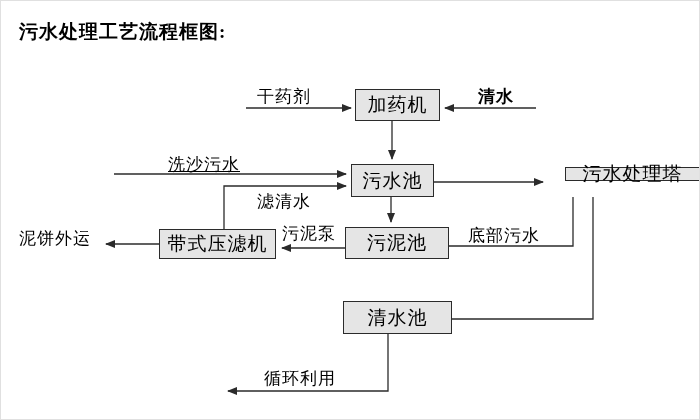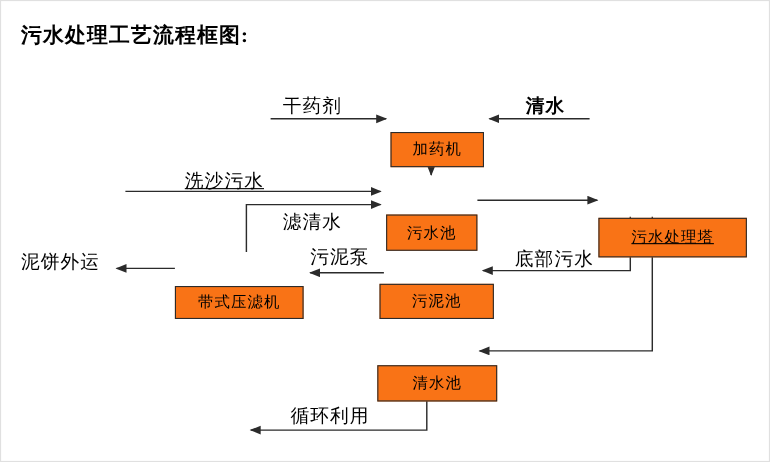--- a/index.html
+++ b/index.html
@@ -24,29 +24,28 @@
     top: 18px;
     font-size: 19px;
     font-weight: bold;
     letter-spacing: 1px;
     white-space: nowrap;
   }
   .node {
     position: absolute;
     box-sizing: border-box;
     border: 1.5px solid #2b2b2b;
-    background: #f97316;
+    background: #e5e5e5;
     display: flex;
     align-items: center;
     justify-content: center;
-    font-size: 14px;
+    font-size: 19px;
     letter-spacing: 1px;
     white-space: nowrap;
     z-index: 2;
-    margin-top: 31px;
   }
   .edge-label {
     position: absolute;
     font-size: 17px;
     letter-spacing: 1px;
     white-space: nowrap;
     z-index: 3;
     background: transparent;
   }
   #wires {
@@ -56,21 +55,21 @@
     z-index: 1;
   }
   #wires path {
     fill: none;
     stroke: #2b2b2b;
     stroke-width: 1.3;
   }
   
   #n-dosing       { left: 354px; top:  88px; width:  85px; height: 32px; }
   #n-sewage-pool  { left: 350px; top: 163px; width:  83px; height: 33px; }
-  #n-tower        { left: 543px; top: 166px; width: 135px; height: 36px; text-decoration: underline; }
+  #n-tower        { left: 564px; top: 166px; width: 135px; height: 14px; }
   #n-sludge-pool  { left: 344px; top: 226px; width:  104px; height: 32px; }
   #n-belt-press   { left: 158px; top: 228px; width: 117px; height: 30px; }
   #n-clean-pool   { left: 342px; top: 300px; width:  109px; height: 33px; }
   
   #l-dry-agent     { left: 256px; top:  84px; }
   #l-clean-water   { left: 477px; top:  84px; font-weight: bold; }
   #l-sand-washing  { left: 167px; top: 152px; text-decoration: underline; }
   #l-filtered      { left: 256px; top: 189px; }
   #l-sewage-pump   { left: 452px; top: 151px; }
   #l-bottom-sewage { left: 467px; top: 223px; }

